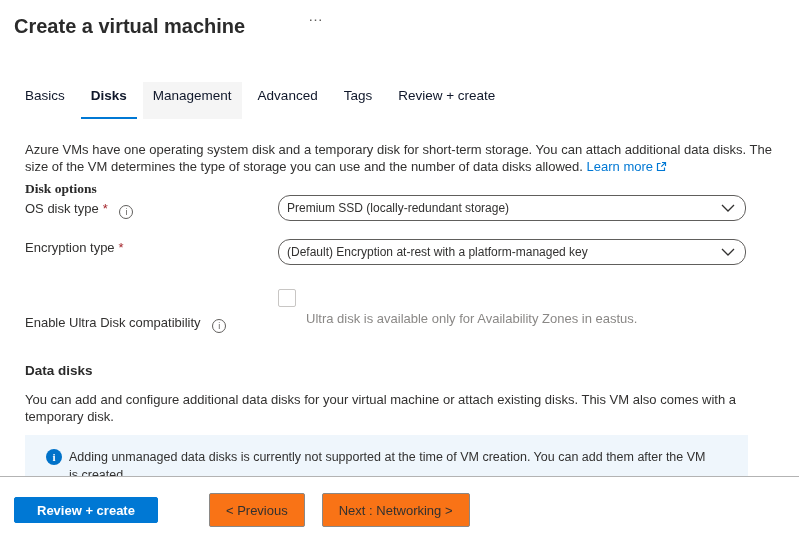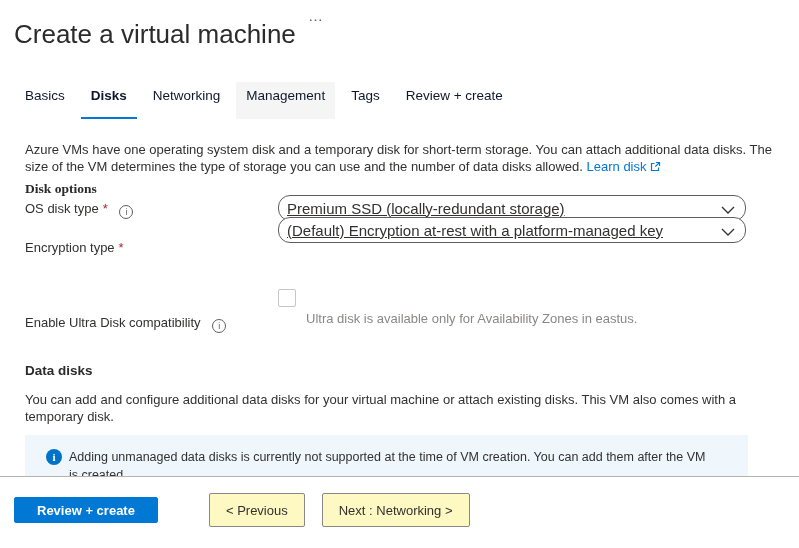--- a/index.html
+++ b/index.html
@@ -7,21 +7,21 @@
   html, body { margin: 0; padding: 0; }
   body {
     width: 799px; height: 548px; position: relative; overflow: hidden;
     background: #ffffff; color: #323130;
     font-family: "Liberation Sans", sans-serif; font-size: 13px;
   }
 
   
   .page-title {
     position: absolute; left: 14px; top: 2px;
-    font-size: 26px; font-weight: 400; color: #2b2b2b;
+    font-size: 20px; font-weight: 700; color: #2b2b2b;
   }
   .more-options {
     position: absolute; left: 308px; top: 7px;
     font-size: 15px; color: #605e5c; letter-spacing: 1px; cursor: pointer;
   }
 
   
   .tabbar { position: absolute; left: 25px; top: 82px; display: flex; }
   .tab {
     padding: 6px 10px 9px; margin-right: 6px; font-size: 13.5px;
@@ -46,24 +46,24 @@
     display: inline-flex; align-items: center; justify-content: center;
     width: 14px; height: 14px; margin-left: 8px; border: 1px solid #605e5c;
     border-radius: 50%; font-size: 9px; color: #605e5c; vertical-align: -2px;
     cursor: pointer; font-style: normal;
   }
 
   .select {
     position: absolute; left: 278px; width: 468px; height: 26px;
     display: flex; align-items: center; justify-content: space-between;
     border: 1px solid #605e5c; border-radius: 12px; background: #fff;
-    padding: 0 10px 0 8px; cursor: pointer; font-size: 15px; color: #323130; text-decoration: underline;
+    padding: 0 10px 0 8px; cursor: pointer; font-size: 12px; color: #323130;
   }
   #os-disk-select { top: 195px; }
-  #encryption-select { top: 217px; justify-content: space-between; }
+  #encryption-select { top: 239px; justify-content: space-between; }
   .chevron { flex: 0 0 auto; margin-left: 8px; }
 
   .checkbox {
     position: absolute; left: 278px; top: 289px; width: 18px; height: 18px;
     border: 1px solid #c8c6c4; border-radius: 2px; background: #fff; cursor: pointer;
   }
   .field-note { position: absolute; left: 278px; top: 311px; color: #8a8886; margin-left: 28px; }
 
   .paragraph { position: absolute; left: 25px; top: 378px; width: 748px; line-height: 17px; }
 
@@ -87,42 +87,42 @@
     background: #ffffff; border-top: 1px solid #b3b3b3; z-index: 5;
   }
   .footer-inner { display: flex; align-items: center; padding: 16px 0 0 14px; }
   .btn { height: 26px; border-radius: 2px; font-size: 13px; cursor: pointer;
          font-family: "Liberation Sans", sans-serif; display: inline-flex; align-items: center; }
   .btn-primary {
     background: #0078d4; border: 1px solid #0078d4; color: #fff;
     font-weight: 700; padding: 0 22px;
   }
   .btn-secondary {
-    background: #fef9c3; border: 1px solid #8a8886; color: #323130; padding: 16px 16px;
+    background: #f97316; border: 1px solid #8a8886; color: #323130; padding: 16px 16px;
   }
   #previous-button { margin-left: 51px; }
   #next-button { margin-left: 17px; }
 </style>
 </head>
 <body>
 
 <h1 class="page-title">Create a virtual machine</h1>
 <span class="more-options">…</span>
 
 <nav class="tabbar">
   <div class="tab">Basics</div>
   <div class="tab active">Disks</div>
-  <div class="tab">Networking</div>
   <div class="tab hovered">Management</div>
+  <div class="tab">Advanced</div>
   <div class="tab">Tags</div>
   <div class="tab">Review + create</div>
 </nav>
 
 <p class="intro"><span>Azure VMs have one operating system disk and a temporary disk for short-term storage. You can attach additional data disks. The size of the VM determines the type of storage you can use and the number of data disks allowed.</span>
-  <span class="link">Learn disk</span><span class="ext-icon"><svg width="11" height="11" viewBox="0 0 11 11">
+  <span class="link">Learn more</span><span class="ext-icon"><svg width="11" height="11" viewBox="0 0 11 11">
         <path d="M4.5 2.5 H1.5 V9.5 H8.5 V6.5" fill="none" stroke="#0078d4" stroke-width="1.2"></path>
         <path d="M6 1.5 H9.5 V5 M9.3 1.7 L5.3 5.7" fill="none" stroke="#0078d4" stroke-width="1.2"></path>
       </svg></span>
 </p>
 
 <h2 class="section-heading" id="disk-options-heading">Disk options</h2>
 
 <div class="field-label" style="top:201px;">
   <span>OS disk type</span><span class="required-star">*</span>
   <span class="info-icon">i</span>

